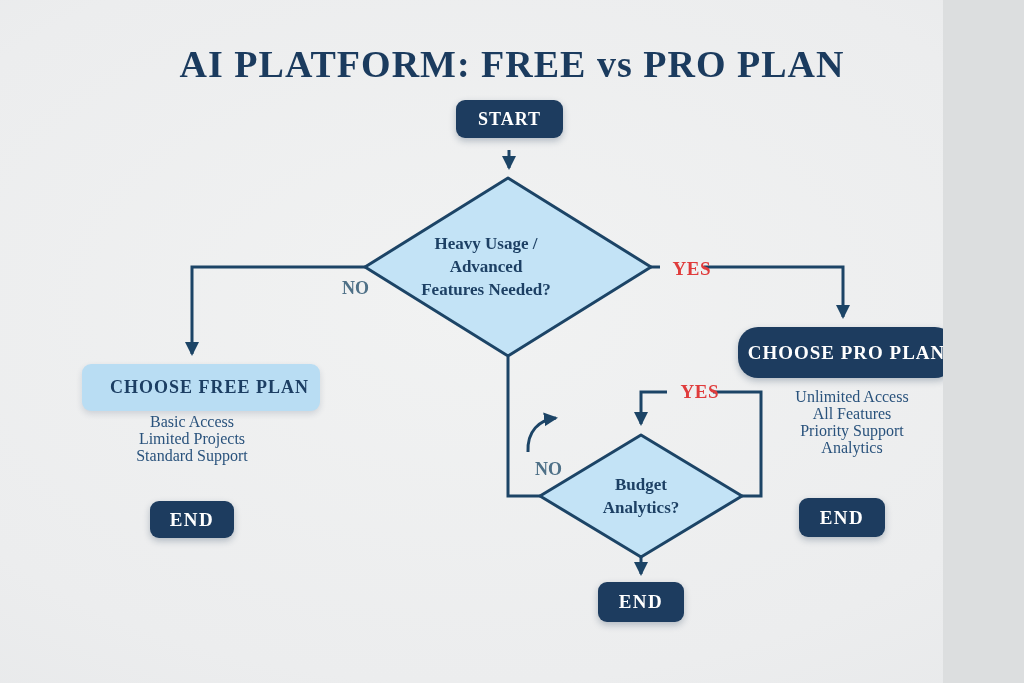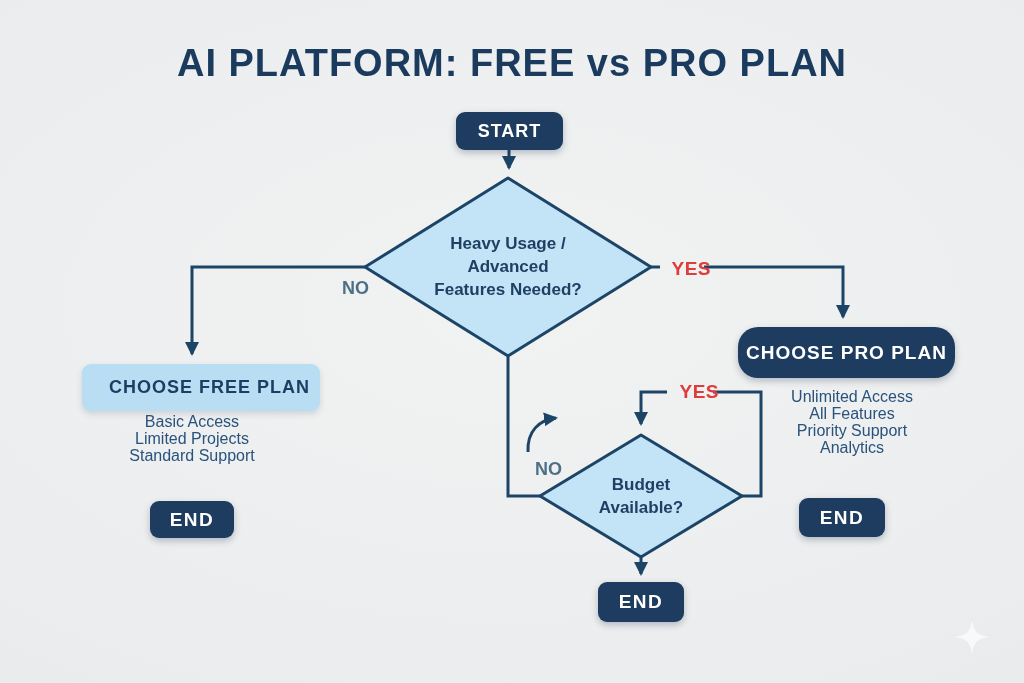--- a/index.html
+++ b/index.html
@@ -13,23 +13,24 @@
     --body-text:#29527c;
     --bg:#ecedee;
   }
   html,body{margin:0;padding:0;}
   body{
     font-family:"Liberation Sans","DejaVu Sans",sans-serif;
     background:#dcdedf;
   }
   .stage{
     position:relative;
-    width:1024px;height:683px;
+    width:943px;height:683px;
     overflow:hidden;
     background:radial-gradient(ellipse 120% 100% at 50% 45%, #f1f2f2 0%, var(--bg) 55%, #e2e4e6 100%);
+    font-family:Liberation Serif, serif;
   }
   .abs{position:absolute;}
   .title{
     left:0;top:42px;width:1024px;
     text-align:center;
     font-size:38px;font-weight:800;letter-spacing:1px;
     color:var(--title);
   }
   .navy-box{
     background:var(--navy);
@@ -92,25 +93,25 @@
 
     <polygon class="diamond" points="508,178 651,267 508,356 365,267"></polygon>
 
     <polygon class="diamond" points="641,435 742,496 641,557 540,496"></polygon>
 
     <path class="sparkle" d="M972 620 C974 632 977 635 989 637 C977 639 974 642 972 654 C970 642 967 639 955 637 C967 635 970 632 972 620 Z"></path>
   </svg>
 
   <div class="abs title">AI PLATFORM: FREE vs PRO PLAN</div>
 
-  <div class="abs navy-box" style="left:456px;top:112px;width:107px;height:38px;font-size:18px;letter-spacing:1px;">
+  <div class="abs navy-box" style="left:456px;top:100px;width:107px;height:38px;font-size:18px;letter-spacing:1px;">
     <span>START</span>
   </div>
 
-  <div class="abs multiline diamond-text" style="left:398px;top:232px;width:220px;">Heavy Usage /
+  <div class="abs multiline diamond-text" style="left:376px;top:232px;width:220px;">Heavy Usage /
 Advanced
 Features Needed?</div>
 
   <div class="abs edge-label no" style="left:309px;top:278px;width:60px;">NO</div>
   <div class="abs edge-label yes" style="left:651px;top:258px;width:60px;">YES</div>
   <div class="abs edge-label yes" style="left:659px;top:381px;width:60px;">YES</div>
   <div class="abs edge-label no" style="left:502px;top:459px;width:60px;">NO</div>
 
   <div class="abs free-box" style="left:82px;top:364px;width:221px;height:47px;font-size:18px;letter-spacing:1px;">
     <span>CHOOSE FREE PLAN</span>
@@ -127,19 +128,19 @@
   </div>
   <div class="abs multiline features" style="left:742px;top:388px;width:220px;font-size:16px;line-height:17px;">Unlimited Access
 All Features
 Priority Support
 Analytics</div>
   <div class="abs navy-box" style="left:799px;top:498px;width:86px;height:39px;font-size:19px;letter-spacing:1.5px;">
     <span>END</span>
   </div>
 
   <div class="abs multiline diamond-text" style="left:556px;top:473px;width:170px;">Budget
-Available?</div>
+Analytics?</div>
 
   <div class="abs navy-box" style="left:598px;top:582px;width:86px;height:40px;font-size:19px;letter-spacing:1.5px;">
     <span>END</span>
   </div>
 
 </div>
 
 </body></html>

